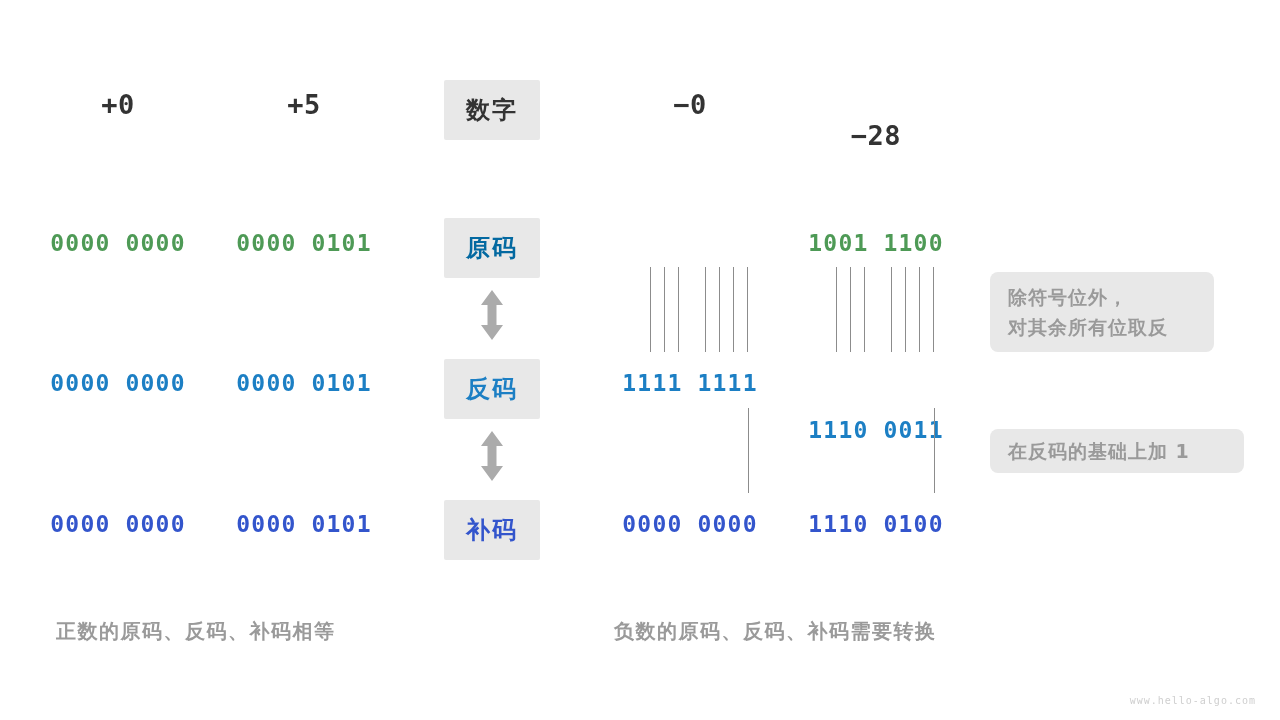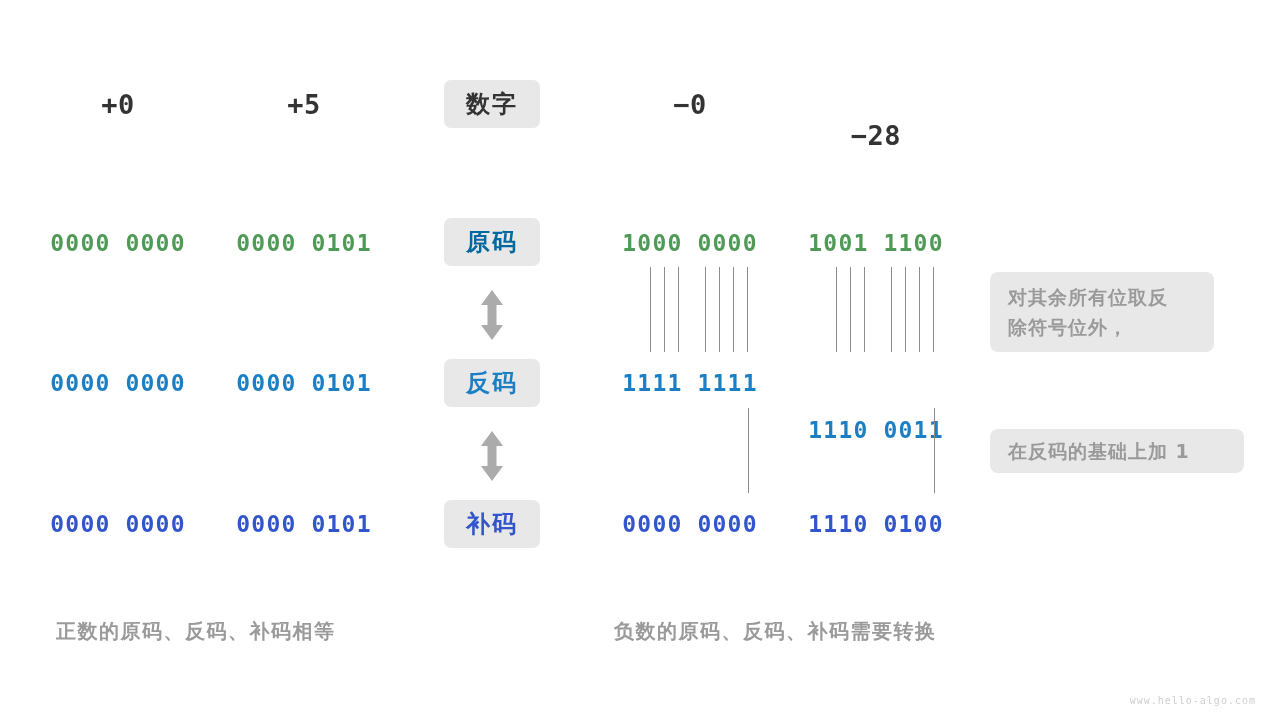--- a/index.html
+++ b/index.html
@@ -52,27 +52,27 @@
   .bits.blue   { color: #1C7FC4; }
   .bits.indigo { color: #3355CC; }
 
   
   .chip {
     position: absolute;
     display: flex;
     align-items: center;
     justify-content: center;
     background: #E8E8E8;
-    border-radius: 7px;
+    border-radius: 2px;
     font-family: Liberation Sans, sans-serif;
     font-size: 24px;
     font-weight: bold;
     letter-spacing: 2px;
     width: 96px;
-    height: 48px;
+    height: 60px;
     left: 444px;
   }
   .chip.dark   { color: #333333; }
   .chip.green  { color: #0369a1; }
   .chip.blue   { color: #1C7FC4; }
   .chip.indigo { color: #3355CC; }
 
   
   .note {
     position: absolute;
@@ -142,21 +142,20 @@
   <div class="cell numval" style="left:618px; top:84px; width:144px; height:40px;">−0</div>
 
   <div class="cell numval" style="left:804px; top:84px; width:144px; height:40px;margin-top:31px;">−28</div>
 
   <div class="cell bits green" style="left:46px; top:224px; width:144px; height:38px;">0000 0000</div>
 
   <div class="cell bits green" style="left:232px; top:224px; width:144px; height:38px;">0000 0101</div>
 
   <div class="chip green" style="top:218px;">原码</div>
 
-  <div class="cell bits green" style="left:618px; top:224px; width:144px; height:38px;">1000 0000</div>
 
   <div class="cell bits green" style="left:804px; top:224px; width:144px; height:38px;">1001 1100</div>
 
   <div class="tick" style="left:650px;  top:267px; height:85px;"></div>
   <div class="tick" style="left:664px;  top:267px; height:85px;"></div>
   <div class="tick" style="left:678px;  top:267px; height:85px;"></div>
   <div class="tick" style="left:705px;  top:267px; height:85px;"></div>
   <div class="tick" style="left:719px;  top:267px; height:85px;"></div>
   <div class="tick" style="left:733px;  top:267px; height:85px;"></div>
   <div class="tick" style="left:747px;  top:267px; height:85px;"></div>
@@ -198,22 +197,22 @@
 
   <div class="cell bits indigo" style="left:232px; top:505px; width:144px; height:38px;">0000 0101</div>
 
   <div class="chip indigo" style="top:500px;">补码</div>
 
   <div class="cell bits indigo" style="left:618px; top:505px; width:144px; height:38px;">0000 0000</div>
 
   <div class="cell bits indigo" style="left:804px; top:505px; width:144px; height:38px;">1110 0100</div>
 
   <div class="note" style="left:990px; top:272px; width:224px; height:80px;">
+    <span>除符号位外，</span>
     <span>对其余所有位取反</span>
-    <span>除符号位外，</span>
   </div>
 
   <div class="note" style="left:990px; top:429px; width:254px; height:44px;">
     <span>在反码的基础上加 1</span>
   </div>
 
   <div class="caption" style="left:56px; top:618px;">正数的原码、反码、补码相等</div>
 
   <div class="caption" style="left:614px; top:618px;">负数的原码、反码、补码需要转换</div>
 

